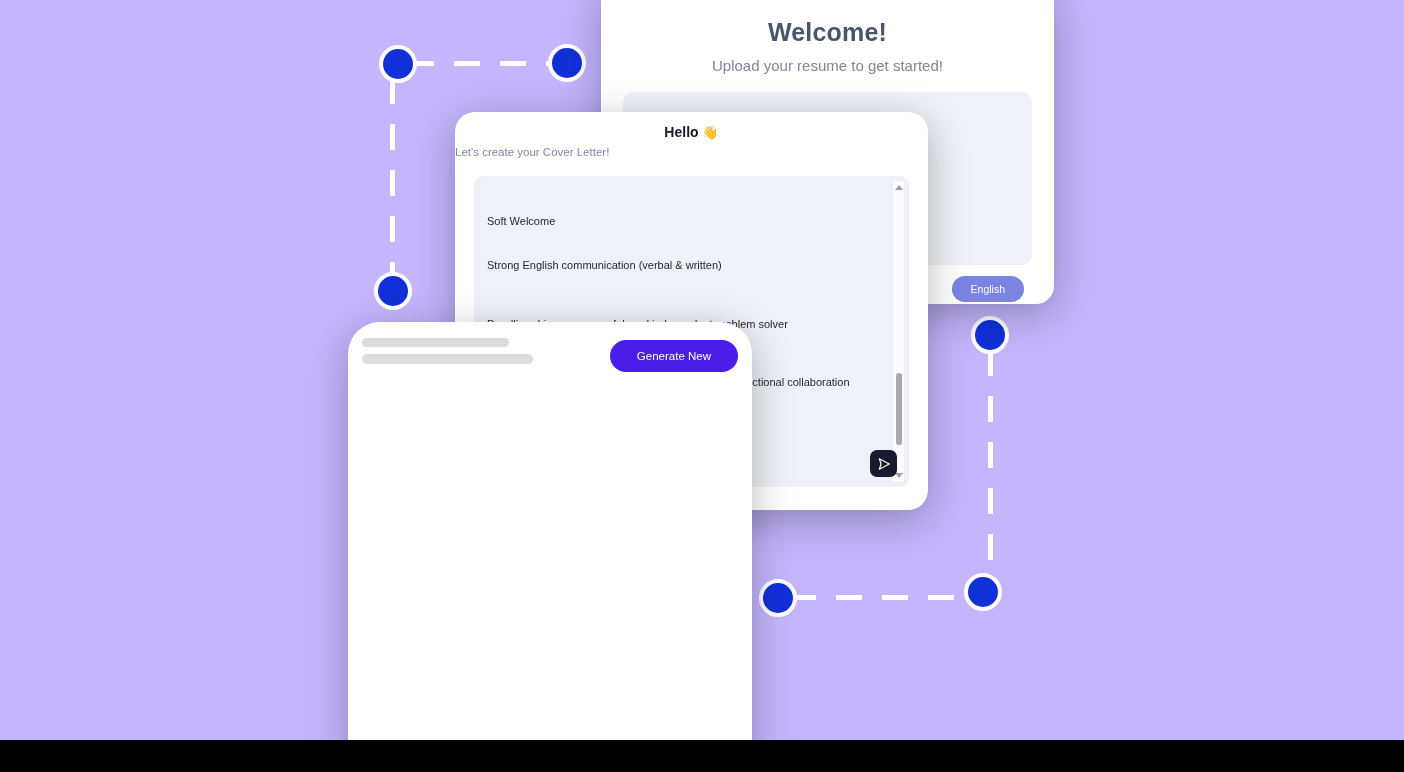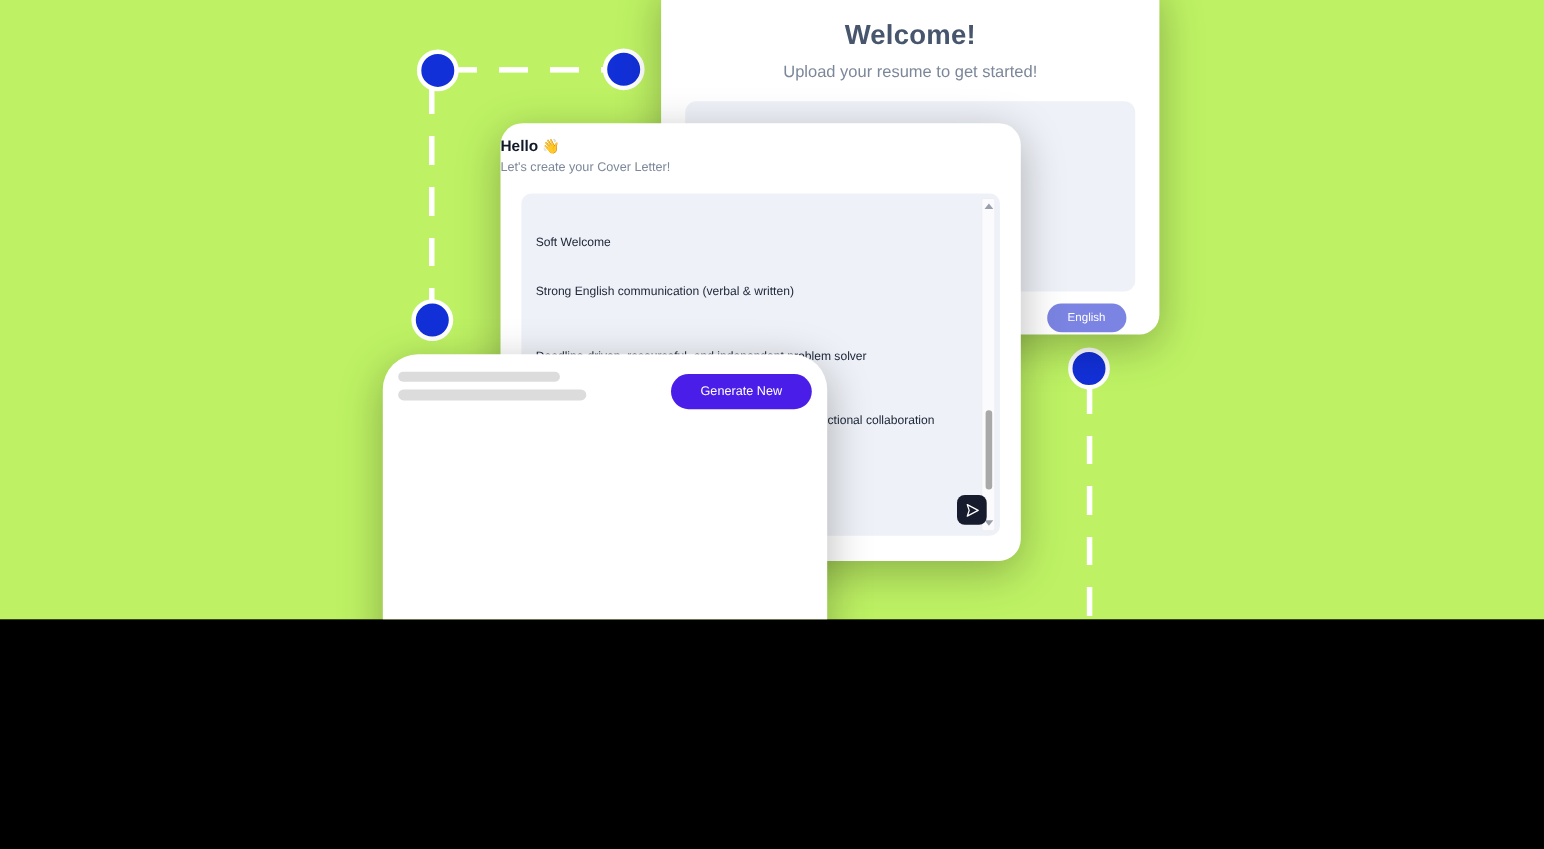--- a/index.html
+++ b/index.html
@@ -10,22 +10,22 @@
   body {
     width: 1404px;
     height: 772px;
     overflow: hidden;
     font-family: "Liberation Sans", sans-serif;
     -webkit-font-smoothing: antialiased;
   }
   .stage {
     position: relative;
     width: 1404px;
-    height: 563px;
-    background: #bef264;
+    height: 740px;
+    background: #c4b5fd;
     overflow: hidden;
   }
 
   
   .node {
     position: absolute;
     width: 38px;
     height: 38px;
     border-radius: 50%;
     background: #1230d8;
@@ -105,20 +105,21 @@
   .chat-card {
     left: 455px;
     top: 112px;
     width: 473px;
     height: 398px;
     border-radius: 20px;
     z-index: 7;
   }
   .chat-title {
     margin: 12px 0 0 0;
+    text-align: center;
     font-size: 14px;
     font-weight: bold;
     color: #111827;
   }
   .chat-title .wave { font-size: 13px; }
   .chat-sub {
     margin: 6px 0 16px 0;
     font-size: 11.5px;
     color: #7c8799;
   }

